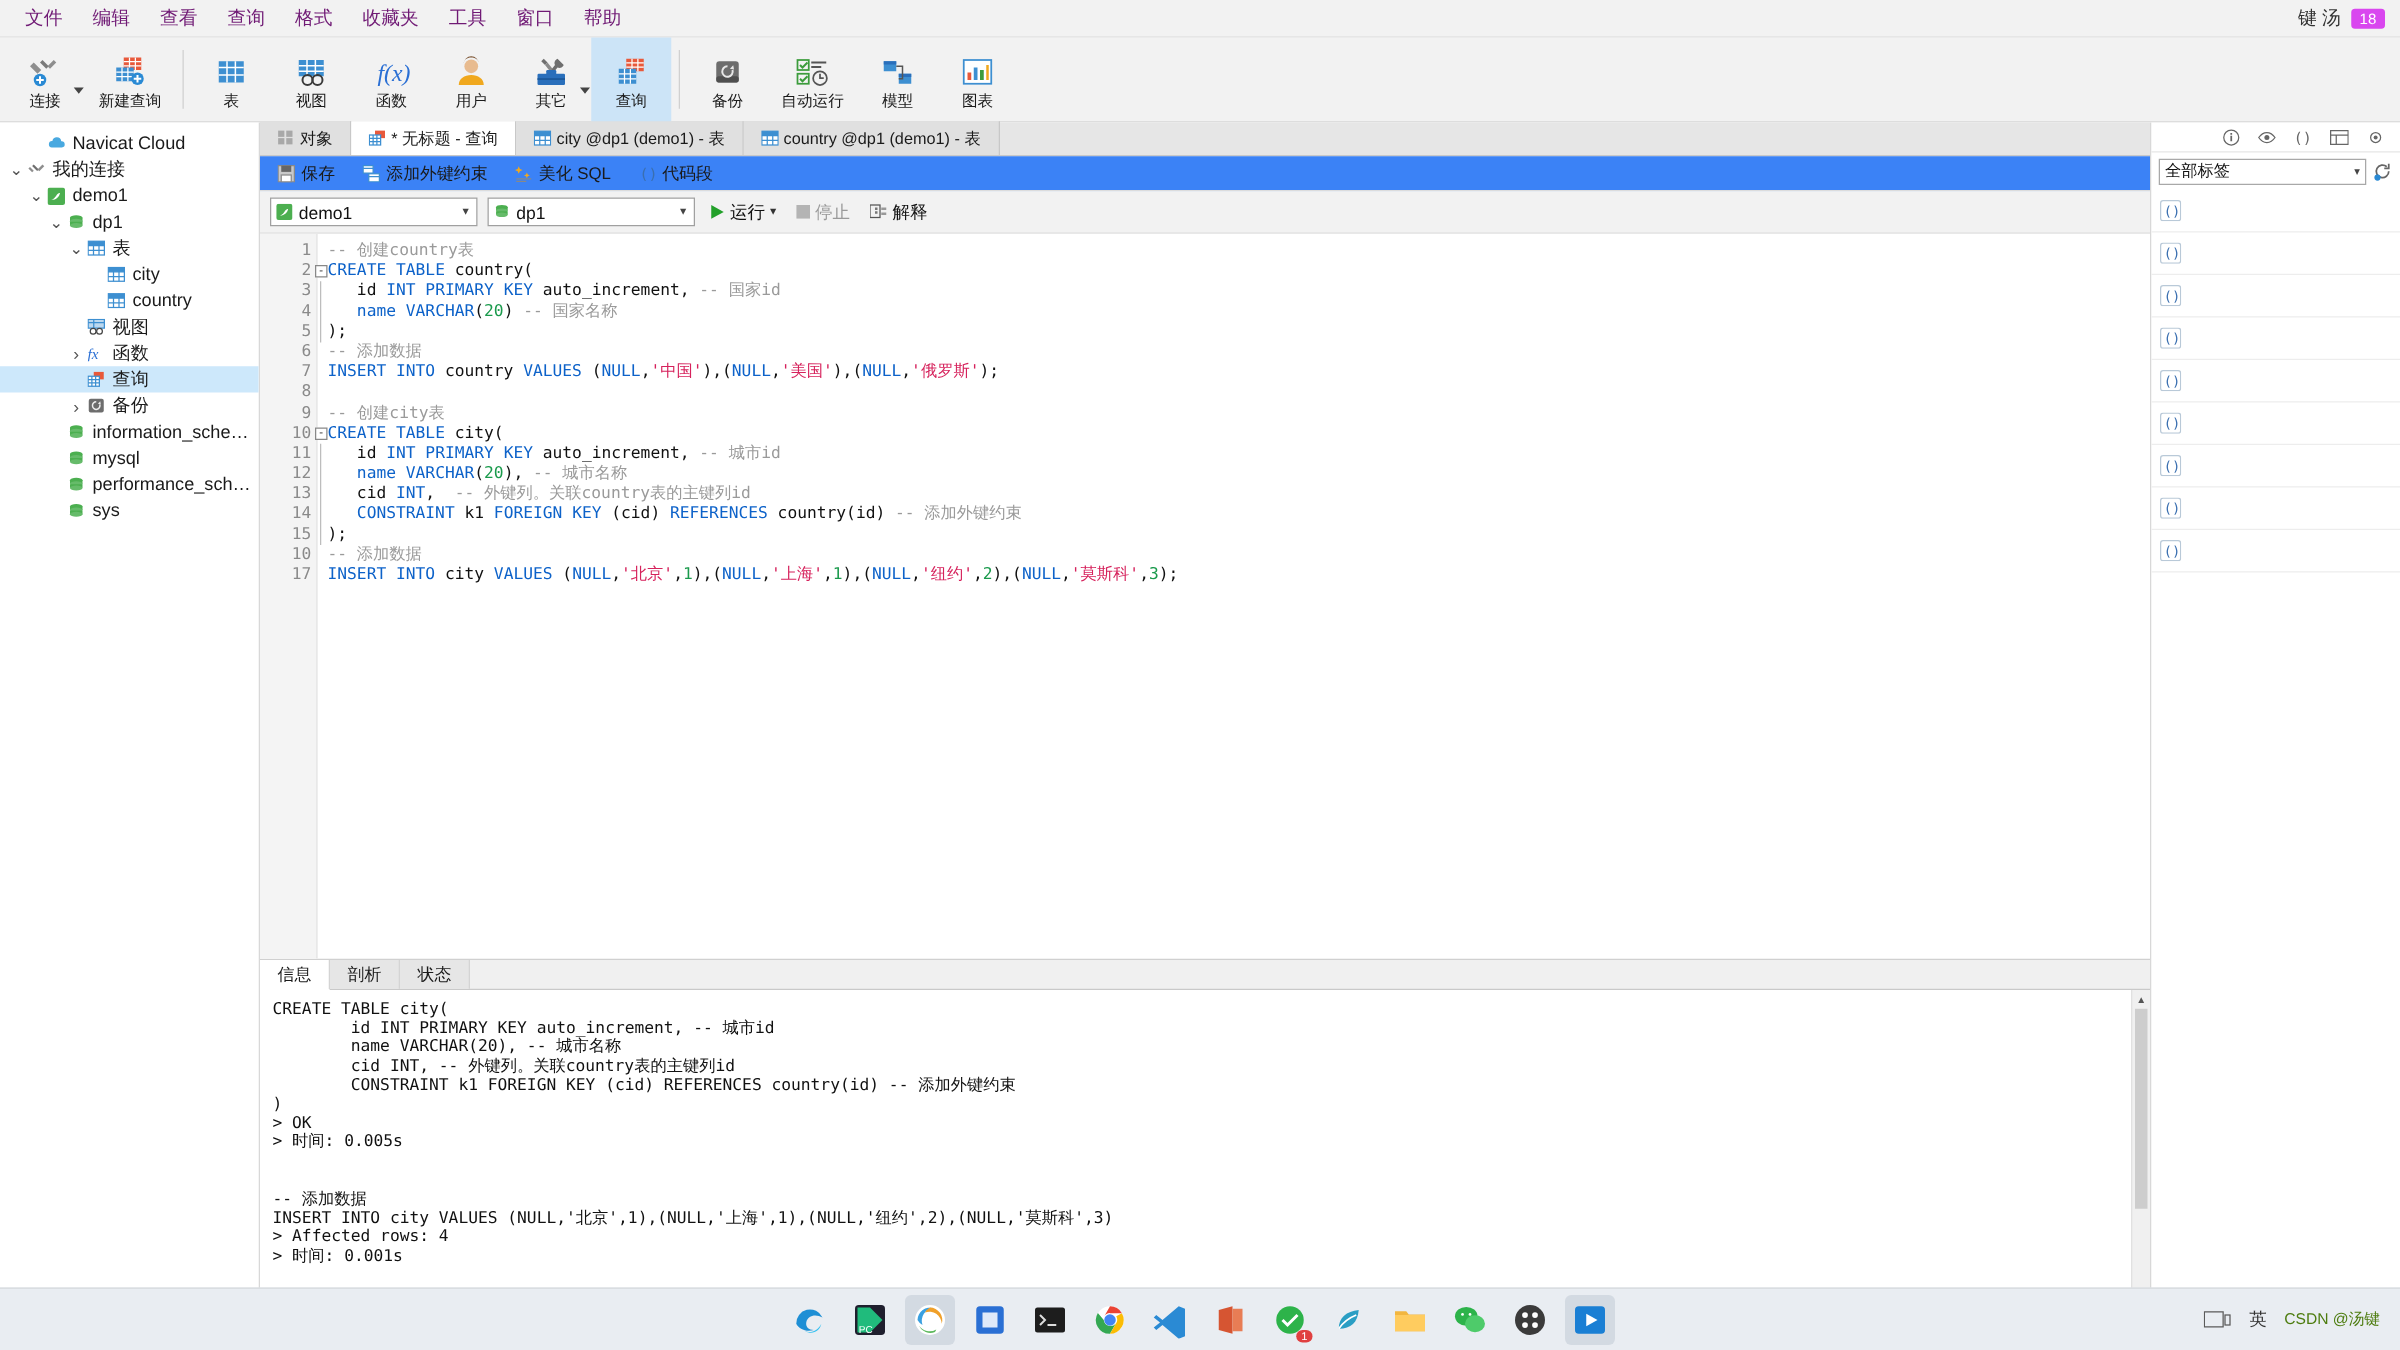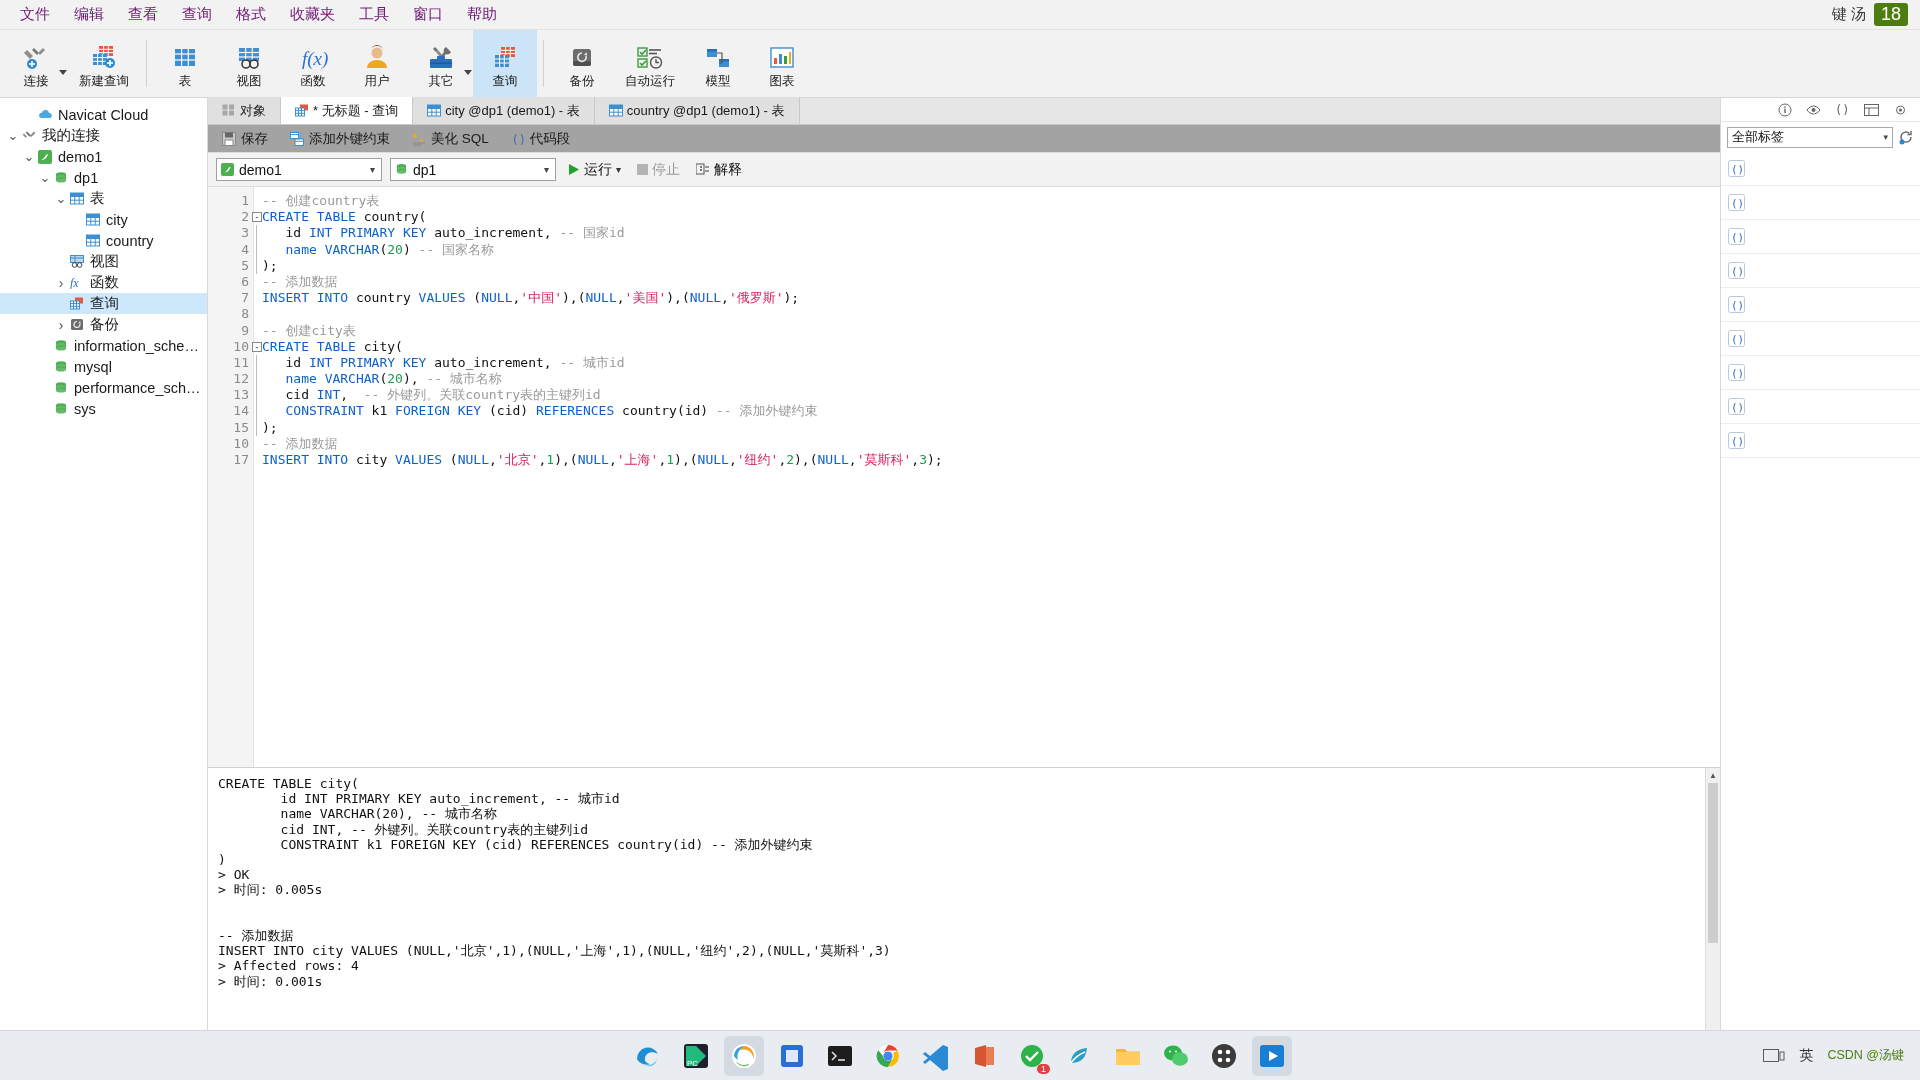--- a/index.html
+++ b/index.html
@@ -25,21 +25,21 @@
 
   
   .menubar {
     height: 30px; flex: 0 0 30px; background: #f2f2f2; display: flex; align-items: center;
     padding-left: 8px; border-bottom: 1px solid #e2e2e2; position: relative;
   }
   .menu-item { padding: 4px 12px; font-size: 15px; color: #701a75; }
   .menu-right { margin-left: auto; display: flex; align-items: center; gap: 8px; padding-right: 12px; }
   .menu-user { font-size: 15px; color: #333; }
   .badge-blue {
-    background: #4d7c0f; color: #fff; font-size: 18px; border-radius: 3px;
+    background: #d946ef; color: #fff; font-size: 12px; border-radius: 3px;
     padding: 1px 7px; min-width: 26px; text-align: right;
   }
 
   
   .toolbar {
     height: 68px; flex: 0 0 68px; background: #f2f2f2; display: flex; align-items: stretch;
     border-bottom: 1px solid #d6d6d6; padding-left: 4px;
   }
   .tb-item {
     width: 64px; display: flex; flex-direction: column; align-items: center; justify-content: center;
@@ -78,21 +78,21 @@
     border-bottom: 1px solid #c8c8c8;
   }
   .tab {
     height: 27px; display: flex; align-items: center; gap: 5px; padding: 0 14px;
     font-size: 13px; color: #1a1a1a; border-right: 1px solid #c8c8c8; background: #e0e0e0;
   }
   .tab.active { background: #ffffff; }
   .tab .dot { width: 13px; height: 13px; flex: 0 0 13px; }
 
   .qtoolbar {
-    height: 28px; flex: 0 0 28px; background: #a3a3a3; display: flex; align-items: center;
+    height: 28px; flex: 0 0 28px; background: #3b82f6; display: flex; align-items: center;
     gap: 14px; padding: 0 10px; border-bottom: 1px solid #dcdcdc;
   }
   .qt-btn { display: flex; align-items: center; gap: 5px; font-size: 13.5px; color: #1a1a1a; padding: 2px 4px; }
 
   .selrow {
     height: 34px; flex: 0 0 34px; background: #f2f2f2; display: flex; align-items: center;
     gap: 8px; padding: 0 8px; border-bottom: 1px solid #dcdcdc;
   }
   .combo {
     height: 23px; min-width: 160px; background: #fff; border: 1px solid #a0a0a0;
@@ -739,20 +739,25 @@
             <div class="gline">13</div>
             <div class="gline">14</div>
             <div class="gline">15</div>
             <div class="gline">10</div>
             <div class="gline">17</div>
           </div>
         <div class="code" id="code"><div class="cline"><span class="cm">-- 创建country表</span></div><div class="cline"><span class="k">CREATE</span> <span class="k">TABLE</span> country(</div><div class="cline">   id <span class="k">INT</span> <span class="k">PRIMARY</span> <span class="k">KEY</span> auto_increment, <span class="cm">-- 国家id</span></div><div class="cline">   <span class="k">name</span> <span class="k">VARCHAR</span>(<span class="nu">20</span>) <span class="cm">-- 国家名称</span></div><div class="cline">);</div><div class="cline"><span class="cm">-- 添加数据</span></div><div class="cline"><span class="k">INSERT</span> <span class="k">INTO</span> country <span class="k">VALUES</span> (<span class="k">NULL</span>,<span class="st">'中国'</span>),(<span class="k">NULL</span>,<span class="st">'美国'</span>),(<span class="k">NULL</span>,<span class="st">'俄罗斯'</span>);</div><div class="cline">&nbsp;</div><div class="cline"><span class="cm">-- 创建city表</span></div><div class="cline"><span class="k">CREATE</span> <span class="k">TABLE</span> city(</div><div class="cline">   id <span class="k">INT</span> <span class="k">PRIMARY</span> <span class="k">KEY</span> auto_increment, <span class="cm">-- 城市id</span></div><div class="cline">   <span class="k">name</span> <span class="k">VARCHAR</span>(<span class="nu">20</span>), <span class="cm">-- 城市名称</span></div><div class="cline">   cid <span class="k">INT</span>,  <span class="cm">-- 外键列。关联country表的主键列id</span></div><div class="cline">   <span class="k">CONSTRAINT</span> k1 <span class="k">FOREIGN</span> <span class="k">KEY</span> (cid) <span class="k">REFERENCES</span> country(id) <span class="cm">-- 添加外键约束</span></div><div class="cline">);</div><div class="cline"><span class="cm">-- 添加数据</span></div><div class="cline"><span class="k">INSERT</span> <span class="k">INTO</span> city <span class="k">VALUES</span> (<span class="k">NULL</span>,<span class="st">'北京'</span>,<span class="nu">1</span>),(<span class="k">NULL</span>,<span class="st">'上海'</span>,<span class="nu">1</span>),(<span class="k">NULL</span>,<span class="st">'纽约'</span>,<span class="nu">2</span>),(<span class="k">NULL</span>,<span class="st">'莫斯科'</span>,<span class="nu">3</span>);</div><div class="blockbar" style="top: 38.4px; height: 48.6px;"></div><div class="blockbar" style="top: 168px; height: 81px;"></div></div>
       </div>
 
       <div class="results">
+        <div class="restabs" id="restabs">
+            <div class="restab active">信息</div>
+            <div class="restab">剖析</div>
+            <div class="restab">状态</div>
+          </div>
         <div class="resbody">
           <div class="restext">CREATE TABLE city(
         id INT PRIMARY KEY auto_increment, -- 城市id
         name VARCHAR(20), -- 城市名称
         cid INT, -- 外键列。关联country表的主键列id
         CONSTRAINT k1 FOREIGN KEY (cid) REFERENCES country(id) -- 添加外键约束
 )
 &gt; OK
 &gt; 时间: 0.005s
 

